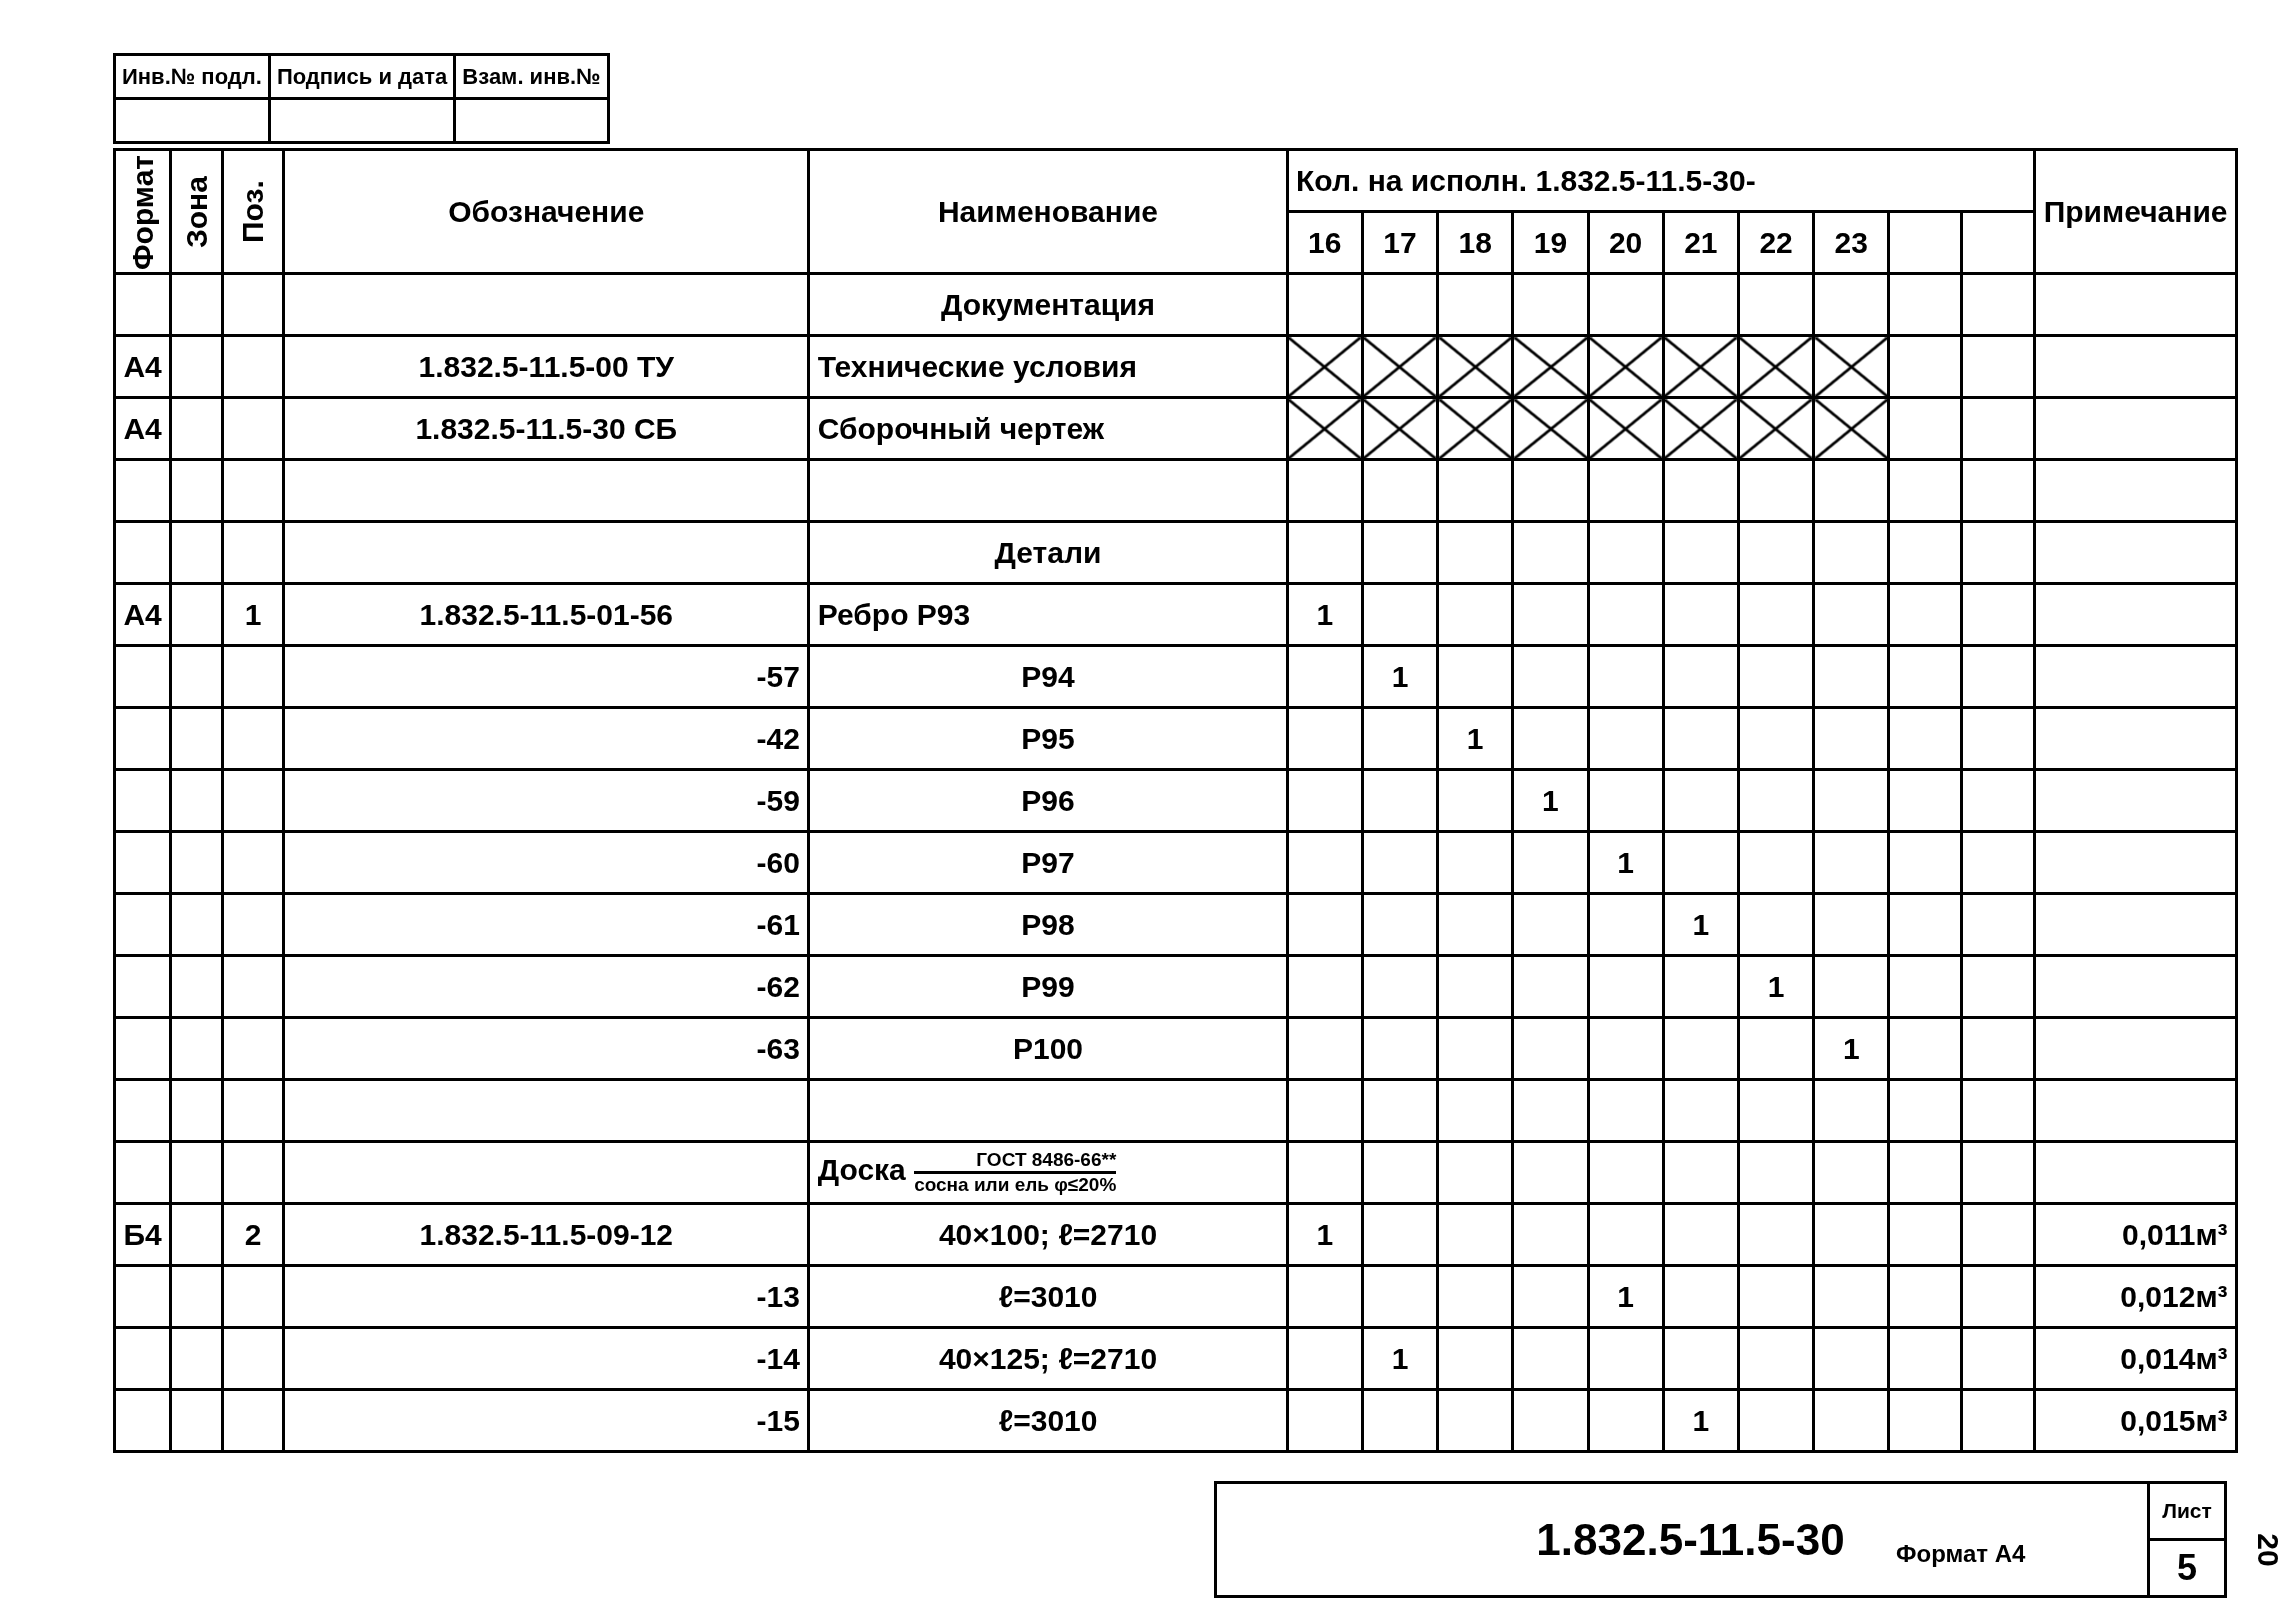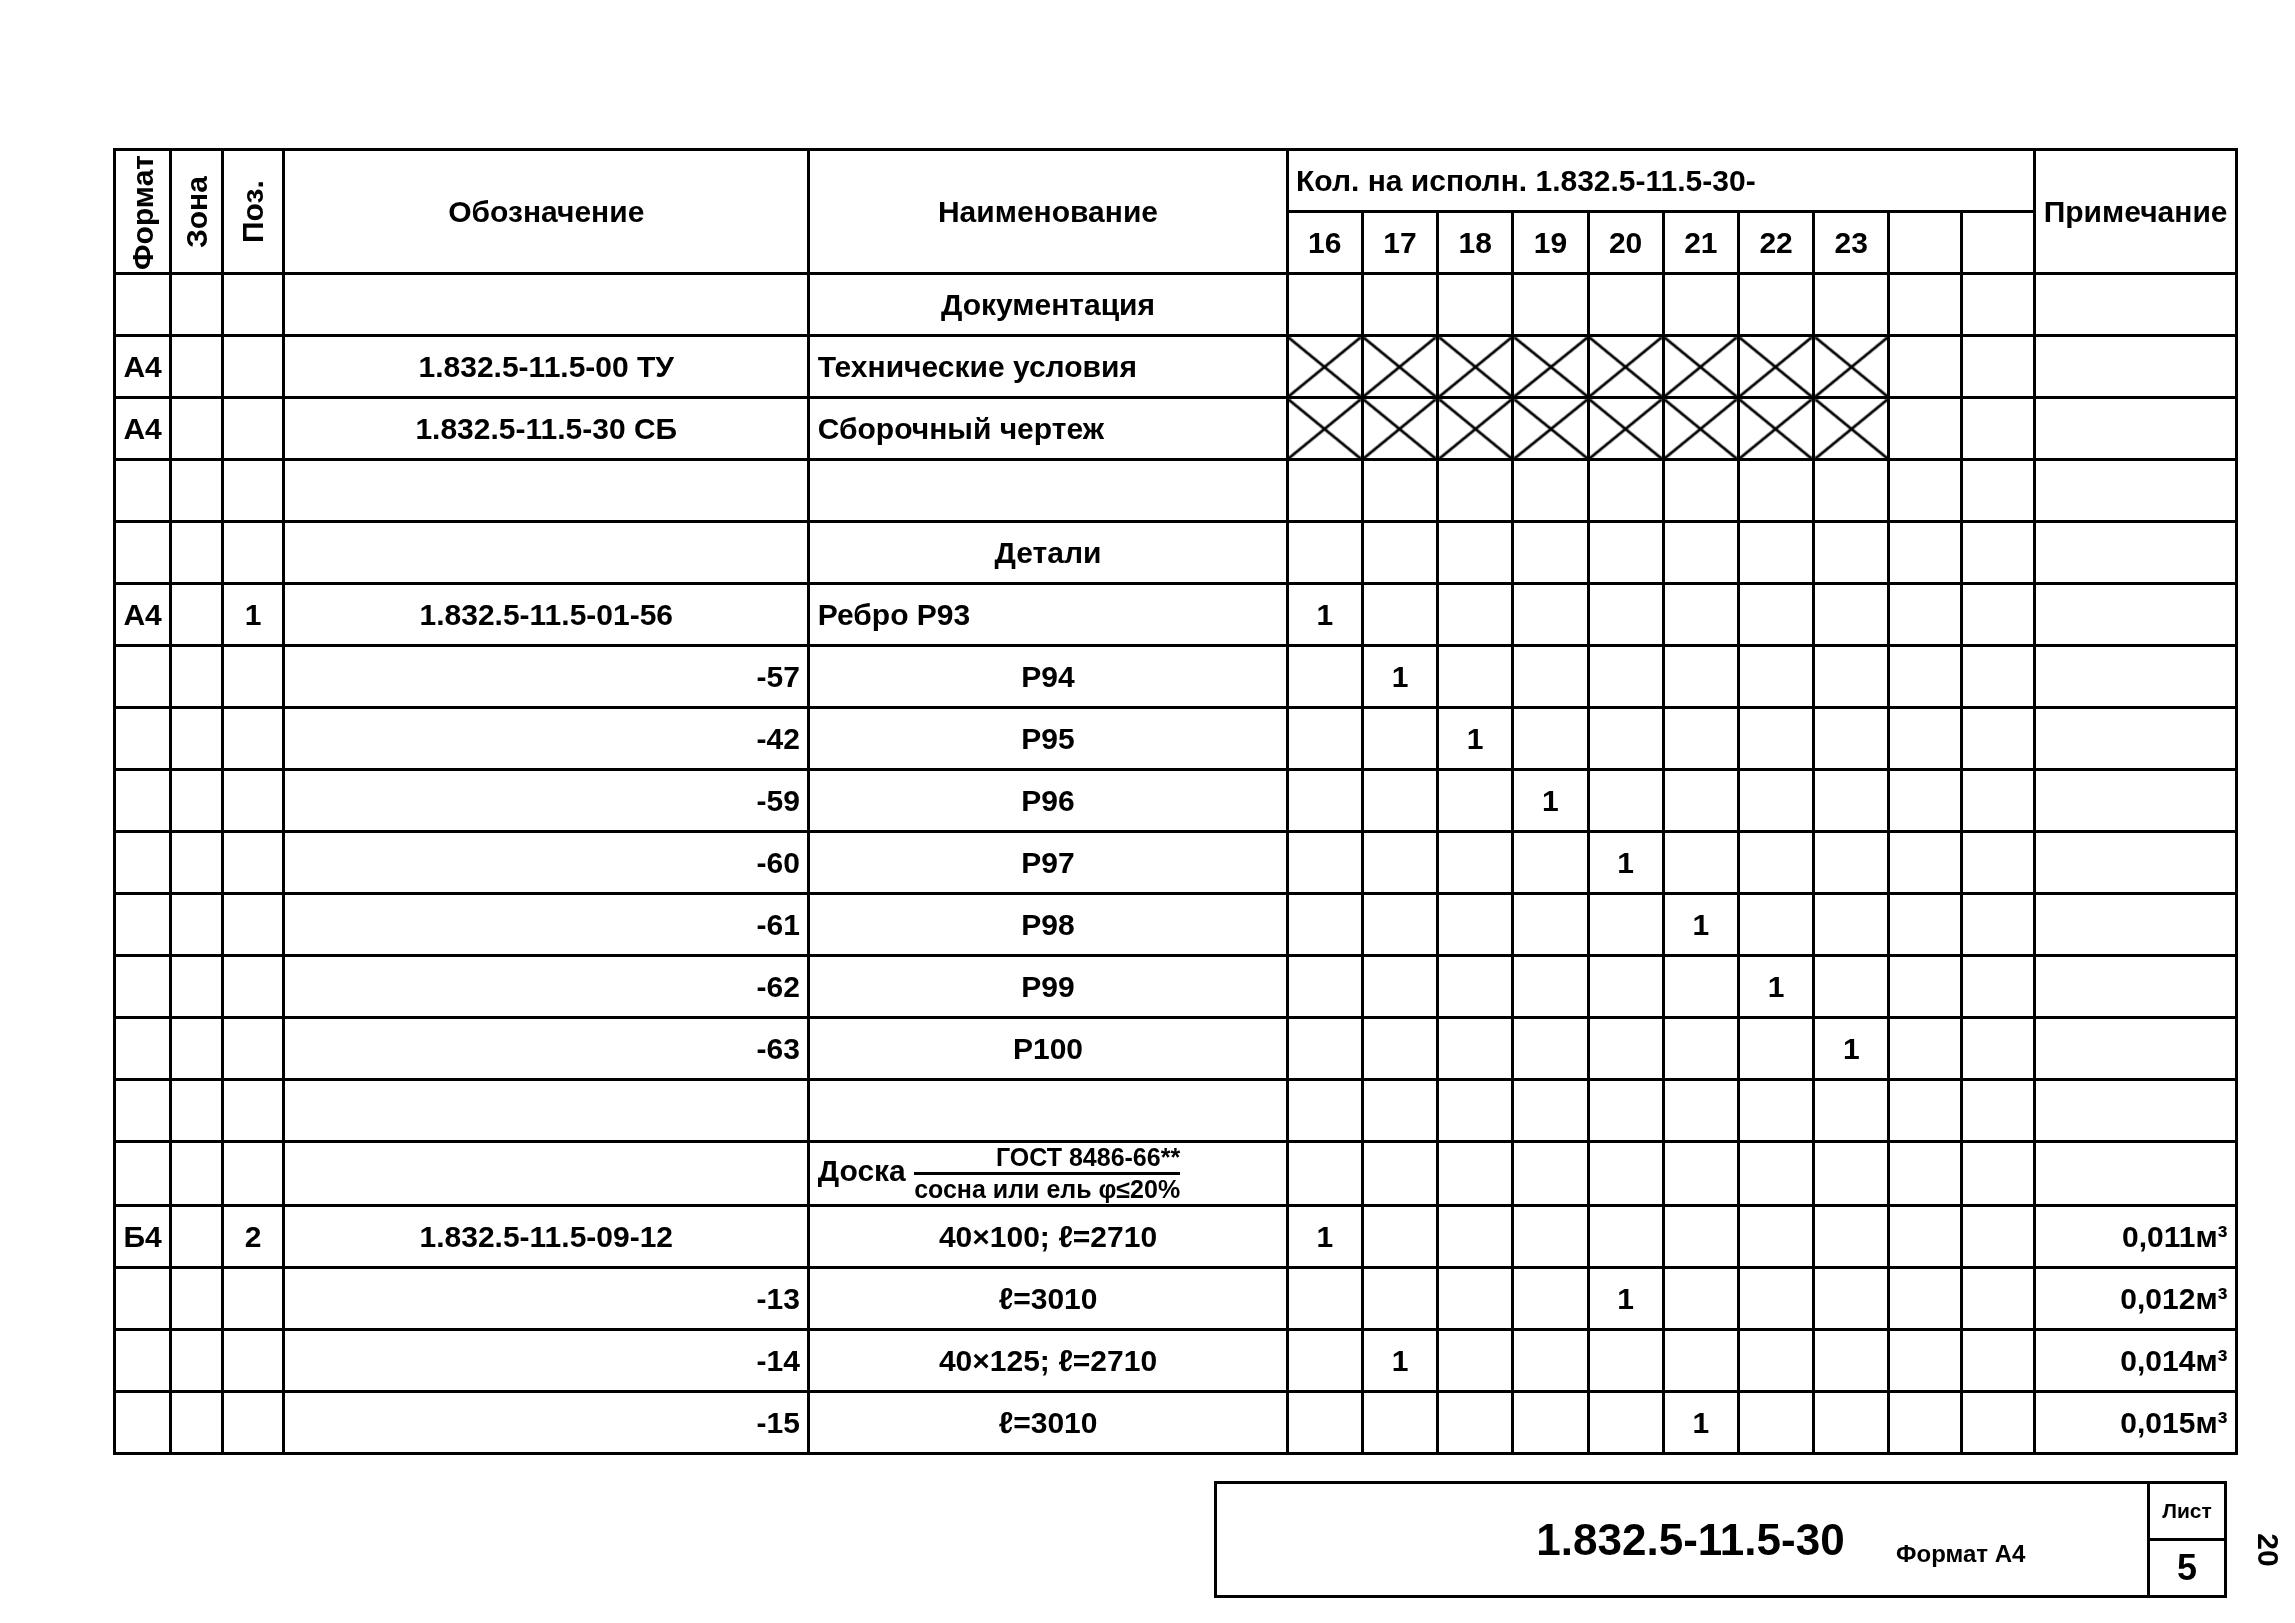--- a/index.html
+++ b/index.html
@@ -6,34 +6,48 @@
   .page { position:relative; width:2295px; height:1623px; }
   .stamp { position:absolute; left:113px; top:53px; border:3px solid #000; border-collapse:collapse; }
   .stamp td { border:3px solid #000; height:41px; font-size:22px; font-weight:bold; padding:0 6px; }
   table.spec { position:absolute; left:113px; top:148px; width:2125px; border-collapse:collapse; }
   table.spec td, table.spec th { border:3px solid #000; height:59px; font-size:30px; font-weight:bold; padding:0 7.4px; }
   .vert { writing-mode:vertical-rl; transform:rotate(180deg); font-size:21px; }
   .c { text-align:center; } .r { text-align:right; } .l { text-align:left; }
   .u { }
   .x { background:linear-gradient(to top right,transparent 48%,#000 49%,#000 51%,transparent 52%),
                   linear-gradient(to bottom right,transparent 48%,#000 49%,#000 51%,transparent 52%); }
-  .frac { display:inline-flex; flex-direction:column; vertical-align:middle; font-size:25px; }
+  .frac { display:inline-flex; flex-direction:column; vertical-align:middle; font-size:19px; }
   .frac .num { border-bottom:3px solid #000; text-align:right; }
   .title { position:absolute; left:1214px; top:1481px; width:1007px; height:111px; border:3px solid #000; display:flex; }
   .title .code { flex:1; display:flex; align-items:center; justify-content:center; font-size:44px; font-weight:bold;margin-left:17px; }
   .title .sheet { width:74px; border-left:3px solid #000; display:flex; flex-direction:column; }
   .title .sheet div { flex:1; display:flex; align-items:center; justify-content:center; font-weight:bold; }
   .fmt { position:absolute; left:1896px; top:1540px; font-size:24px; font-weight:bold; }
   .margin-num { position:absolute; left:2251px; top:1533px; font-size:30px; font-weight:bold; transform:rotate(90deg); }
 </style>
 </head>
 <body>
 
 <div class="page">
 
+  <table class="stamp">
+    <tbody>
+        <tr>
+      <td>Инв.№ подл.</td>
+      <td>Подпись и дата</td>
+      <td>Взам. инв.№</td>
+    </tr>
+    <tr>
+      <td></td>
+      <td></td>
+      <td></td>
+    </tr>
+  </tbody>
+    </table>
 
   <table class="spec" id="spec">
     <colgroup>
       <col style="width:49px">
         <col style="width:47px">
         <col style="width:62px">
       <col style="width:548px">
         <col style="width:496px">
       <col span="10" style="width:77px">
         <col style="width:133px">

